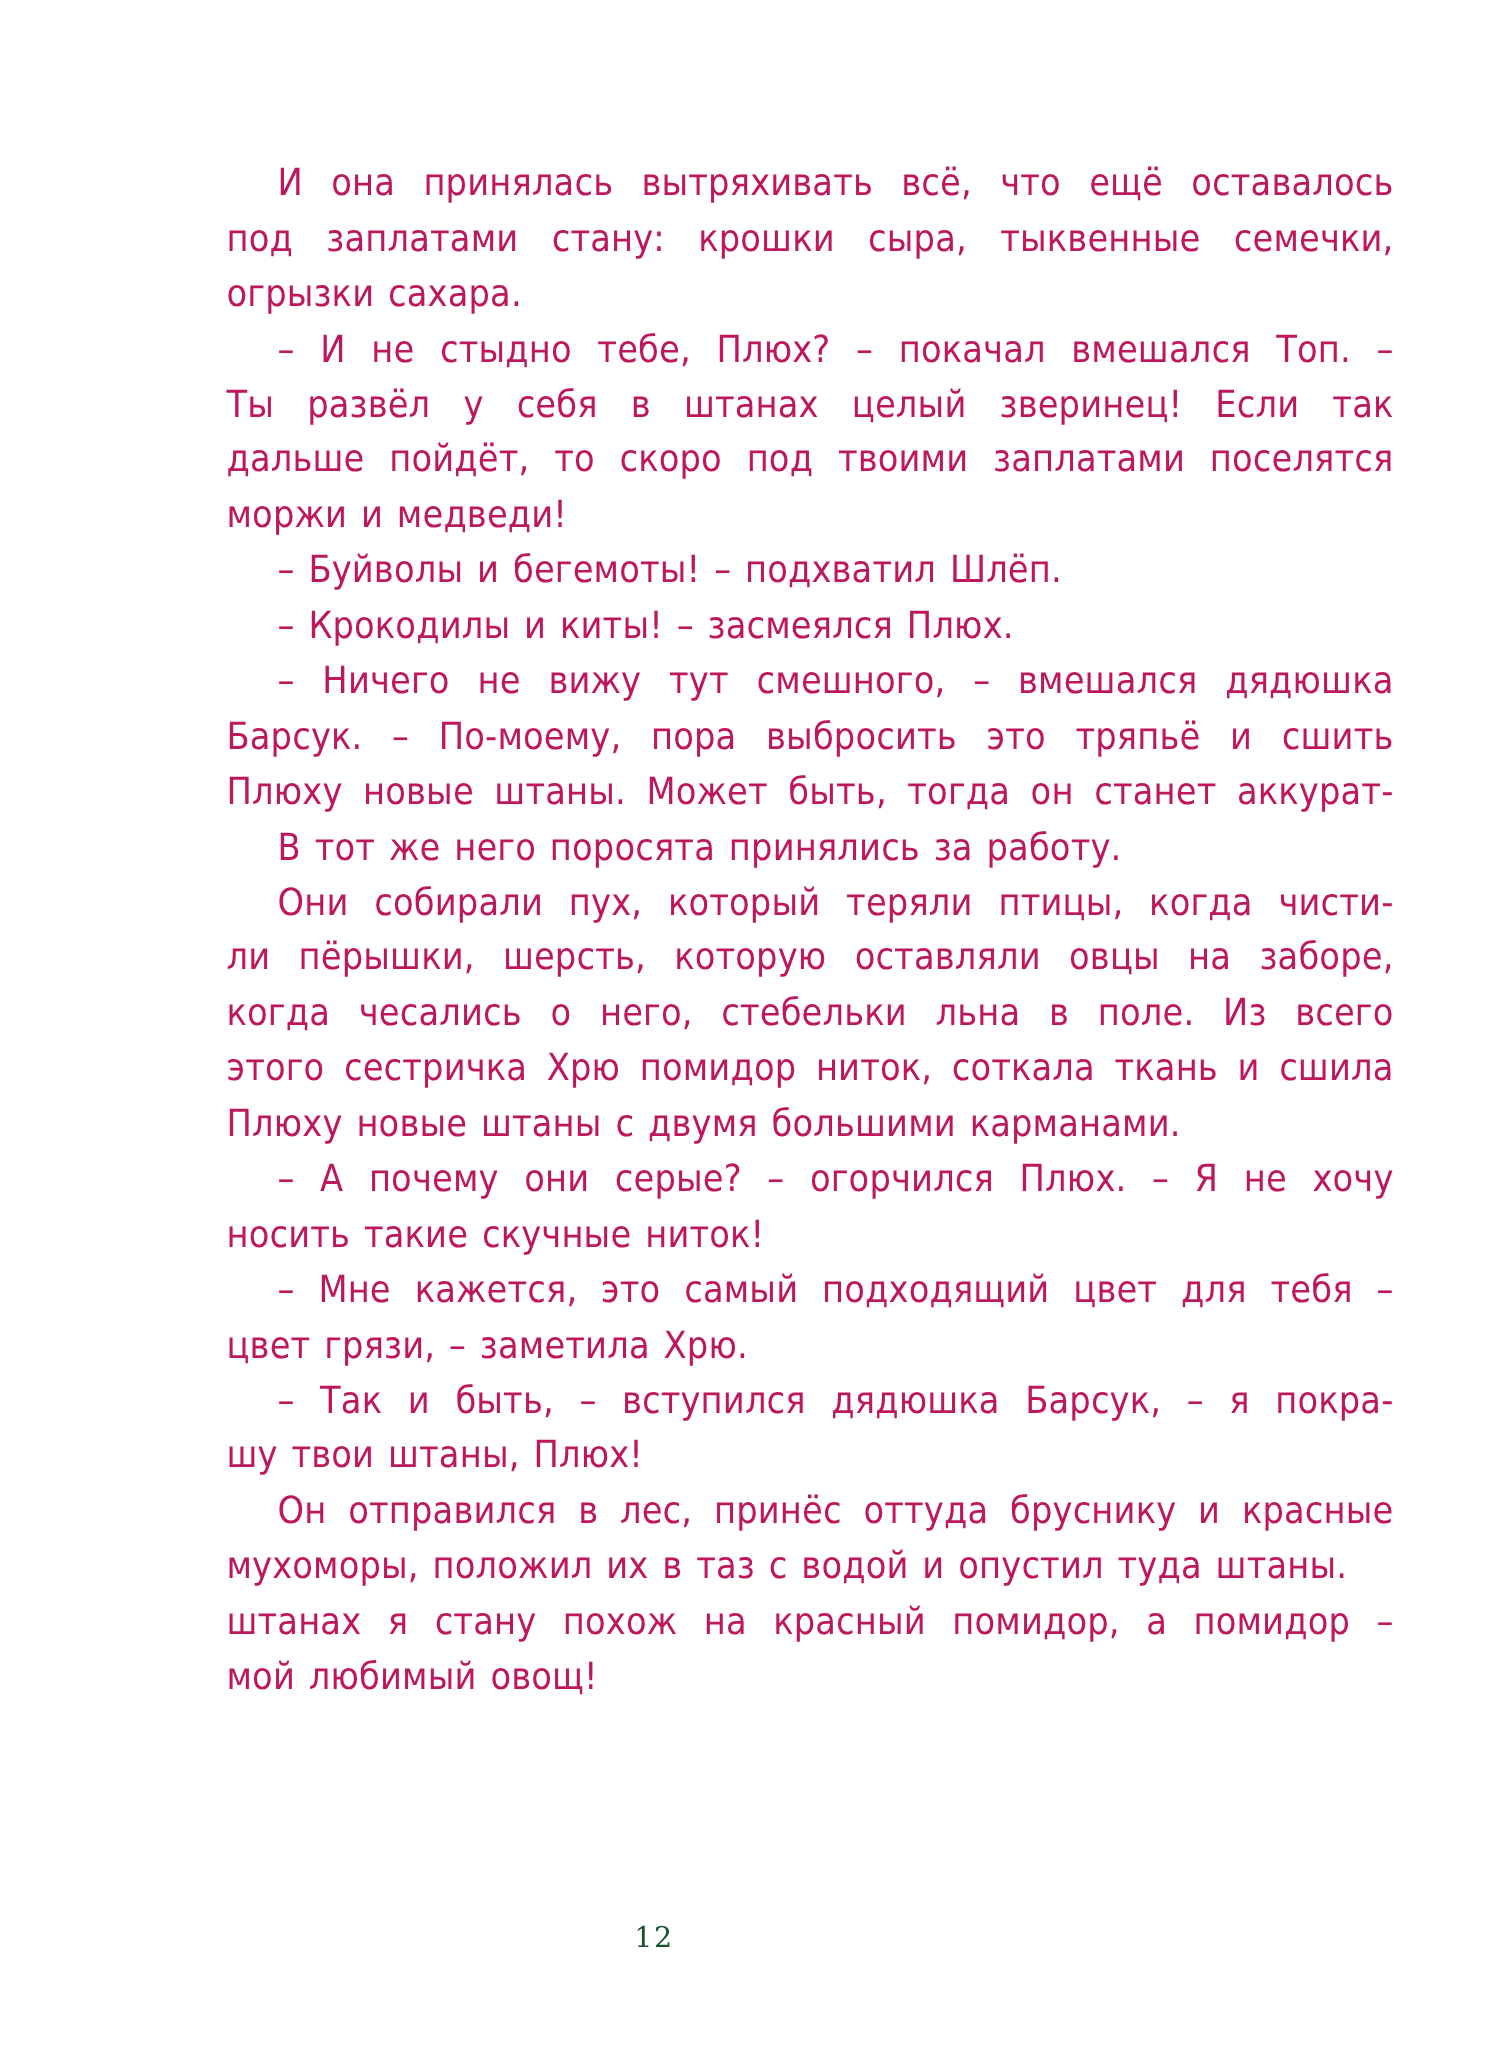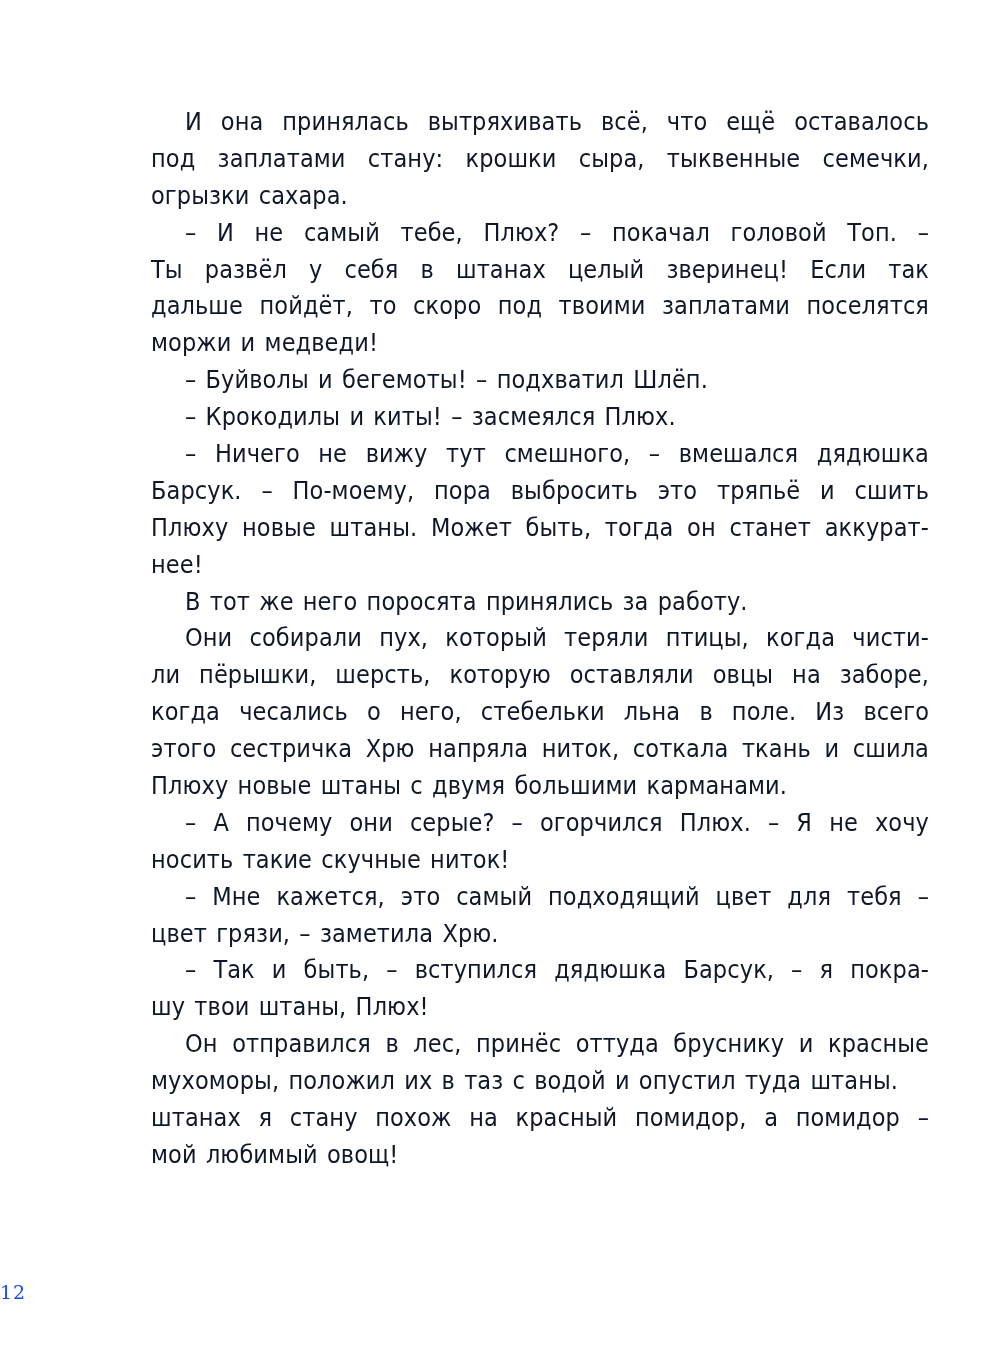--- a/index.html
+++ b/index.html
@@ -23,67 +23,67 @@
       position: absolute;
       left: 151px;
       top: 104px;
       width: 778px;
     }
     .line {
       height: 36.9px;
       line-height: 36.9px;
       font-family: "DejaVu Sans Condensed", "DejaVu Sans", sans-serif;
       font-size: 25px;
-      color: #0f172a;
+      color: #be185d;
       white-space: nowrap;
       text-align: justify;
       text-align-last: justify;
       letter-spacing: 0.1px;
       word-spacing: 2px;
     }
     .line.indent {
       padding-left: 34px;
     }
     .line.last {
       text-align-last: left;
     }
     .page-number {
       position: absolute;
       left: 0;
       width: 872px;
       top: 1281px;
+      text-align: center;
       font-family: "DejaVu Serif", "Liberation Serif", serif;
       font-size: 19px;
       letter-spacing: 1px;
-      color: #1d4ed8;
+      color: #14532d;
     }
   </style>
 </head>
 <body>
 
 <div class="page">
   <div class="text-block">
     <div class="line indent">И она принялась вытряхивать всё, что ещё оставалось</div>
     <div class="line">под заплатами стану: крошки сыра, тыквенные семечки,</div>
     <div class="line last">огрызки сахара.</div>
-    <div class="line indent">– И не самый тебе, Плюх? – покачал головой Топ. –</div>
+    <div class="line indent">– И не стыдно тебе, Плюх? – покачал вмешался Топ. –</div>
     <div class="line">Ты развёл у себя в штанах целый зверинец! Если так</div>
     <div class="line">дальше пойдёт, то скоро под твоими заплатами поселятся</div>
     <div class="line last">моржи и медведи!</div>
     <div class="line indent last">– Буйволы и бегемоты! – подхватил Шлёп.</div>
     <div class="line indent last">– Крокодилы и киты! – засмеялся Плюх.</div>
     <div class="line indent">– Ничего не вижу тут смешного, – вмешался дядюшка</div>
     <div class="line">Барсук. – По-моему, пора выбросить это тряпьё и сшить</div>
     <div class="line">Плюху новые штаны. Может быть, тогда он станет аккурат-</div>
-    <div class="line last">нее!</div>
     <div class="line indent last">В тот же него поросята принялись за работу.</div>
     <div class="line indent">Они собирали пух, который теряли птицы, когда чисти-</div>
     <div class="line">ли пёрышки, шерсть, которую оставляли овцы на заборе,</div>
     <div class="line">когда чесались о него, стебельки льна в поле. Из всего</div>
-    <div class="line">этого сестричка Хрю напряла ниток, соткала ткань и сшила</div>
+    <div class="line">этого сестричка Хрю помидор ниток, соткала ткань и сшила</div>
     <div class="line last">Плюху новые штаны с двумя большими карманами.</div>
     <div class="line indent">– А почему они серые? – огорчился Плюх. – Я не хочу</div>
     <div class="line last">носить такие скучные ниток!</div>
     <div class="line indent">– Мне кажется, это самый подходящий цвет для тебя –</div>
     <div class="line last">цвет грязи, – заметила Хрю.</div>
     <div class="line indent">– Так и быть, – вступился дядюшка Барсук, – я покра-</div>
     <div class="line last">шу твои штаны, Плюх!</div>
     <div class="line indent">Он отправился в лес, принёс оттуда бруснику и красные</div>
     <div class="line last">мухоморы, положил их в таз с водой и опустил туда штаны.</div>
     <div class="line">штанах я стану похож на красный помидор, а помидор –</div>

